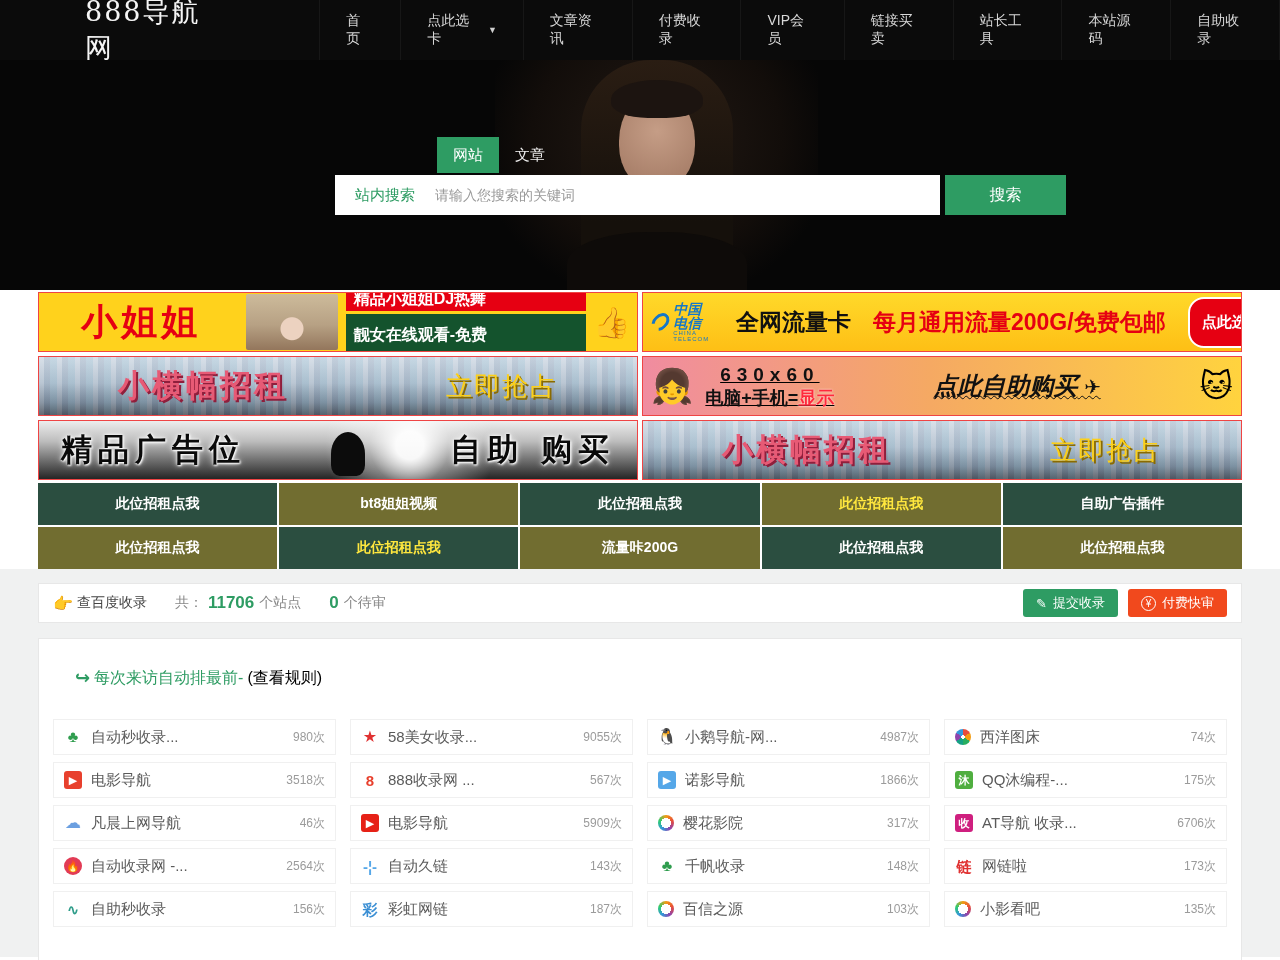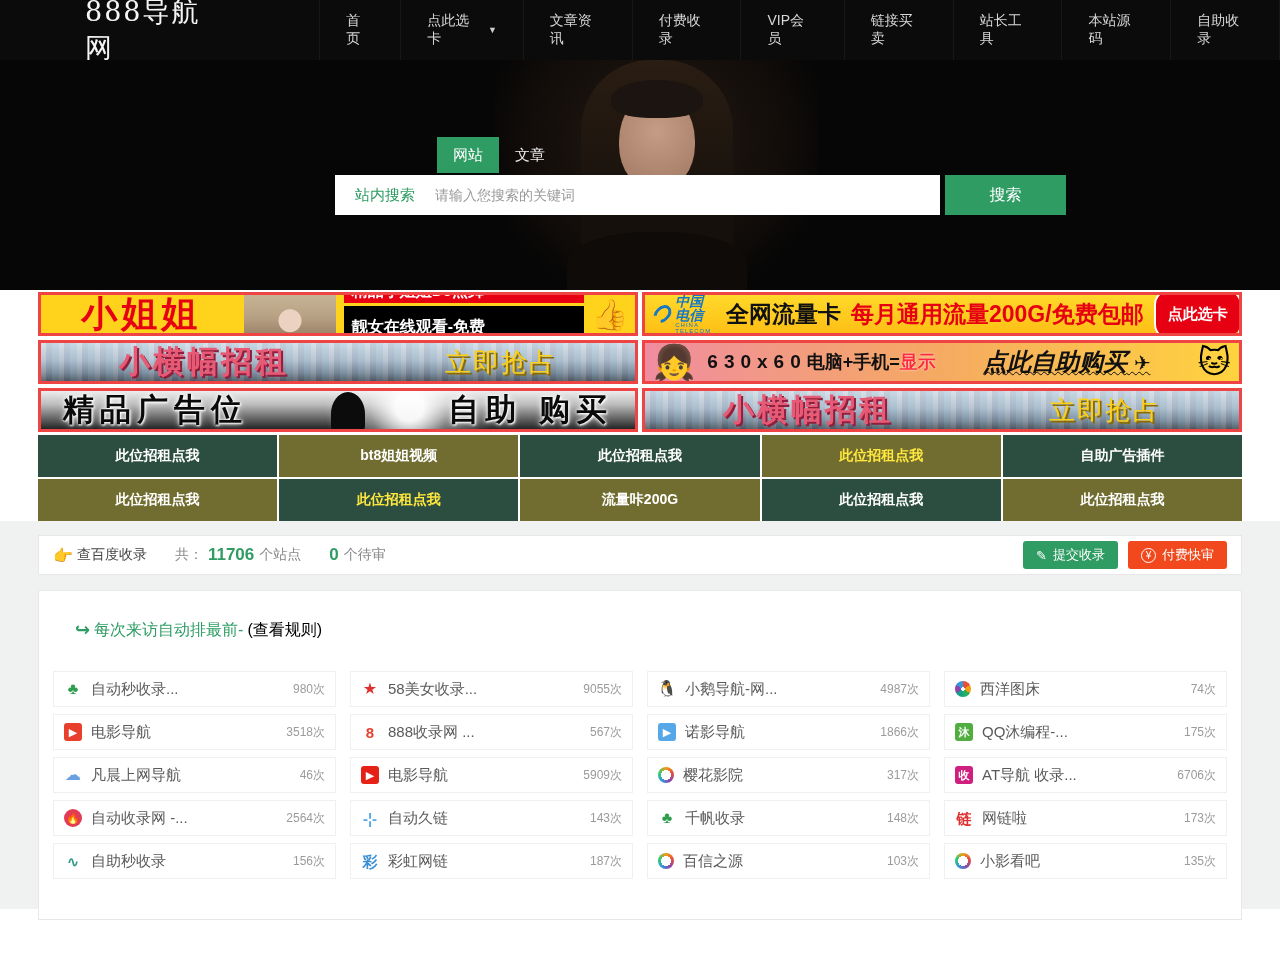--- a/index.html
+++ b/index.html
@@ -37,34 +37,34 @@
   .scope { color:#2e9c63; font-size:15px; padding:0 20px; white-space:nowrap; }
   .search-input { flex:1; border:0; outline:none; font-size:14px; color:#333; height:100%;
     font-family:inherit; }
   .search-input::placeholder { color:#9a9a9a; }
   .search-btn { position:absolute; left:945px; top:115px; width:121px; height:40px; background:#2e9c63;
     color:#fff; font-size:16px; border:0; cursor:pointer; z-index:3; font-family:inherit; }
 
   
   .banners-wrap { background:#fff; padding:2px 38px 0; }
   .banners { display:grid; grid-template-columns:600px 600px; gap:4px; }
-  .banner { height:44px; border:3px solid #ef4444; overflow:hidden; position:relative; cursor:pointer; }
+  .banner { height:60px; border:1px solid #ef4444; overflow:hidden; position:relative; cursor:pointer; }
 
   .b-xjj { background:#ffd21c; display:flex; align-items:center; padding:0 6px; gap:8px; }
   .xjj-title { color:#e60012; font-size:36px; font-weight:900; letter-spacing:4px; flex:1; text-align:center; }
   .xjj-doll { width:92px; height:56px; border-radius:2px; flex:0 0 auto;
     background:radial-gradient(circle at 50% 62%, #ecd2c0 0 11px, transparent 12px),
       linear-gradient(180deg,#cdbb9b 0%,#b7a184 55%,#93765c 100%); }
   .xjj-right { display:flex; flex-direction:column; gap:3px; width:240px; }
   .xjj-band1 { background:#e60012; color:#fff; font-size:16px; font-weight:800; padding:1px 8px; white-space:nowrap; }
-  .xjj-band2 { background:#000000; color:#fff; font-size:16px; font-weight:800; padding:11px 8px; white-space:nowrap; }
+  .xjj-band2 { background:#14532d; color:#fff; font-size:16px; font-weight:800; padding:11px 8px; white-space:nowrap; }
   .xjj-thumb { font-size:30px; }
 
   .b-telecom { background:linear-gradient(180deg,#ffd92a,#febf15); display:flex; align-items:center;
-    gap:10px; padding:0 10px; }
+    gap:22px; padding:0 10px; }
   .ct-logo { display:flex; align-items:center; gap:5px; }
   .ct-mark { width:20px; height:20px; border:3px solid #1577c8; border-radius:50%;
     border-bottom-color:transparent; transform:rotate(45deg); }
   .ct-text { display:flex; flex-direction:column; line-height:1; }
   .ct-cn { color:#1577c8; font-size:14px; font-weight:800; font-style:italic; }
   .ct-en { color:#1577c8; font-size:6px; letter-spacing:1px; }
   .ct-h1 { color:#111; font-size:23px; font-weight:900; white-space:nowrap; }
   .ct-h2 { color:#e60012; font-size:23px; font-weight:900; white-space:nowrap; }
   .ct-btn { background:#e60012; border:2px solid #fff; border-radius:16px; color:#fff;
     font-size:15px; font-weight:800; padding:14px 12px; white-space:nowrap; position:relative; }
@@ -75,21 +75,21 @@
       repeating-linear-gradient(90deg, rgba(255,255,255,0.20) 0 5px, rgba(150,170,190,0.18) 5px 11px, rgba(173,216,230,0.22) 11px 18px),
       linear-gradient(180deg,#cfd9e4 0%,#a9b8c8 45%,#6f7e8f 78%,#3c434d 100%); }
   .crowd-t1 { color:#e75a75; font-size:31px; font-weight:900; letter-spacing:3px;
     text-shadow:2px 2px 0 #8f1f3c; }
   .crowd-t2 { color:#fdd018; font-size:26px; font-weight:400; letter-spacing:2px;
     text-shadow:2px 2px 0 #8a6b00; }
 
   .b-diy { background:linear-gradient(90deg,#f08ca0 0%,#f5a963 48%,#ffd33e 100%);
     display:flex; align-items:center; gap:12px; padding:0 8px; }
   .diy-girl { font-size:34px; }
-  .diy-mid { display:flex; align-items:center; line-height:1.25; }
+  .diy-mid { display:flex; flex-direction:column; align-items:center; line-height:1.25;text-decoration:underline; }
   .diy-size { color:#111; font-size:19px; font-weight:900; letter-spacing:6px; }
   .diy-line { color:#111; font-size:18px; font-weight:900; }
   .diy-hl { color:#ff2a3c; text-shadow:0 0 2px #fff; }
   .diy-cta { color:#111; font-size:24px; font-weight:900; font-style:italic;
     text-decoration:underline wavy 1px; flex:1; text-align:center; white-space:nowrap; }
   .diy-plane { font-style:normal; font-size:20px; }
   .diy-cat { font-size:32px; }
 
   .b-bw { display:flex; align-items:center; justify-content:space-between; padding:0 22px;
     background:

